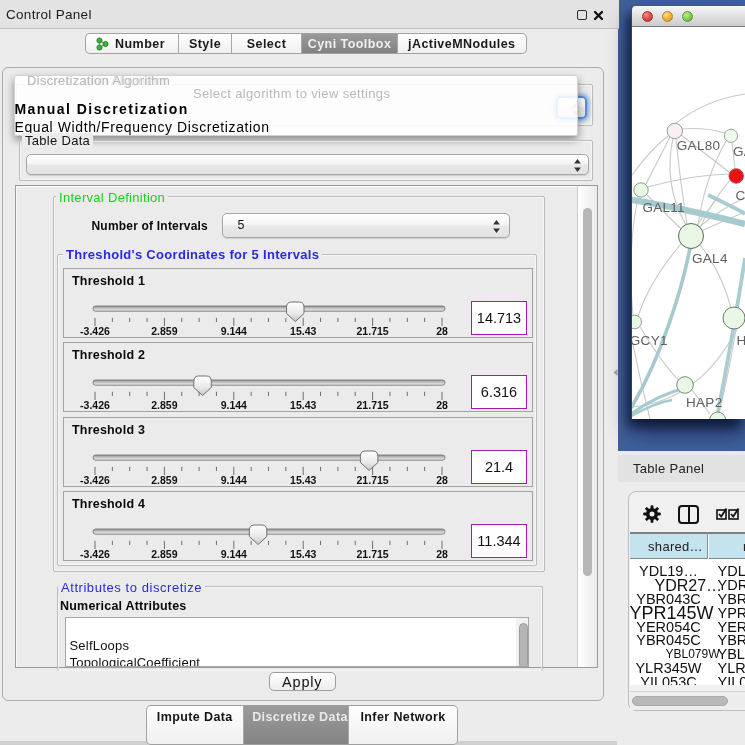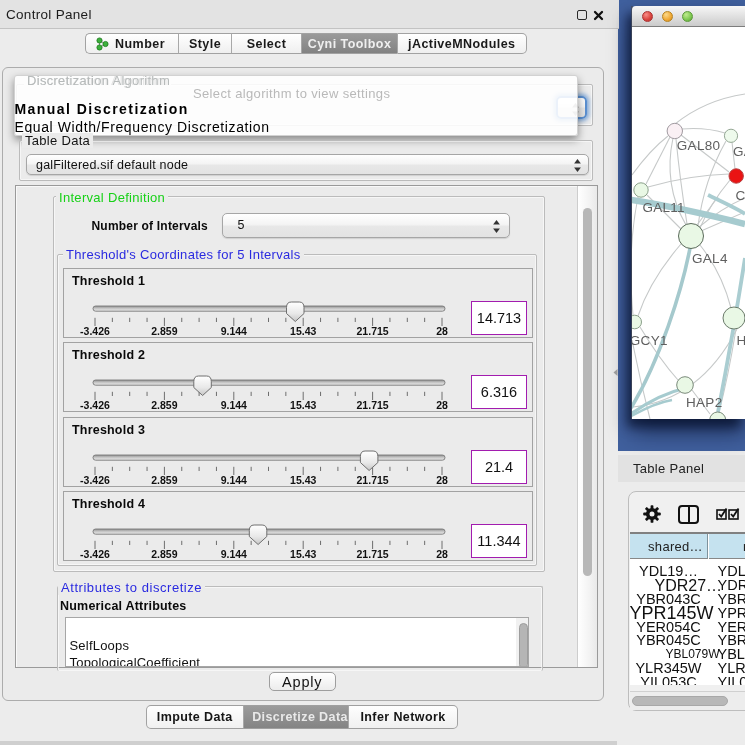--- a/index.html
+++ b/index.html
@@ -9,21 +9,21 @@
 #titlebar{left:0;top:0;width:619px;height:29px;background:#e3e3e3;border-bottom:1px solid #c3c3c3;}
 #titlebar span{position:absolute;left:6px;top:7px;font-size:13.5px;color:#1c1c1c;letter-spacing:.3px;}
 #deskblue{left:618px;top:0;width:127px;height:451px;background:#40609e;}
 
 .seg{position:absolute;top:33px;height:21px;background:linear-gradient(#ffffff,#efefef);border-top:1px solid #a2a2a2;border-bottom:1px solid #a2a2a2;color:#1a1a1a;font-size:12.5px;font-weight:bold;letter-spacing:.45px;text-align:center;line-height:20px;}
 .seg.dark{background:linear-gradient(#9a9a9a,#828282);color:#efefef;}
 .segl{border-left:1px solid #a2a2a2;border-radius:5px 0 0 5px;}
 .segr{border-right:1px solid #a2a2a2;border-radius:0 5px 5px 0;}
 .segd{border-left:1px solid #a8a8a8;}
 
-.bseg{position:absolute;top:705px;height:24px;background:linear-gradient(#fefefe,#f0f0f0);border-top:1px solid #9f9f9f;border-bottom:1px solid #9f9f9f;color:#151515;font-size:12.5px;font-weight:bold;letter-spacing:.4px;text-align:center;line-height:23px;}
+.bseg{position:absolute;top:705px;height:40px;background:linear-gradient(#fefefe,#f0f0f0);border-top:1px solid #9f9f9f;border-bottom:1px solid #9f9f9f;color:#151515;font-size:12.5px;font-weight:bold;letter-spacing:.4px;text-align:center;line-height:23px;}
 .bseg.dark{background:linear-gradient(#9b9b9b,#848484);color:#e9e9e9;}
 
 #panel{left:2px;top:67px;width:602px;height:634px;background:#ebebeb;border:1px solid #acacac;border-radius:6px;}
 
 .grp{position:absolute;border:1px solid #bbbbbb;border-radius:2px;box-shadow:inset 0 0 0 1px rgba(255,255,255,.55);}
 .gtitle{position:absolute;font-size:13px;letter-spacing:.2px;background:#ebebeb;padding:0 3px;white-space:nowrap;}
 
 .combo{position:absolute;background:linear-gradient(#ffffff 0%,#f4f4f4 45%,#e7e7e7 55%,#e3e3e3 100%);border:1px solid #a6a6a6;border-radius:5px;box-shadow:0 1px 1px rgba(0,0,0,.12);font-size:12.5px;color:#111;}
 .combo .ct{position:absolute;left:9px;top:0;bottom:0;display:flex;align-items:center;letter-spacing:.2px;}
 .arr{position:absolute;width:11px;}
@@ -84,21 +84,20 @@
 
 <div class="abs" id="popup" style="left:14px;top:75px;width:564px;height:61px;background:rgba(255,255,255,.88);border:1px solid rgba(175,175,175,.55);border-radius:3px;box-shadow:0 4px 9px rgba(0,0,0,.42);"></div>
 <div class="abs" style="left:193px;top:86px;width:300px;font-size:13px;color:#b9b9b9;letter-spacing:.35px;">Select algorithm to view settings</div>
 <div class="abs" style="left:27px;top:73px;font-size:13px;color:#b6baba;letter-spacing:.3px;">Discretization Algorithm</div>
 <div class="abs" style="left:14.5px;top:100.5px;font-size:14px;font-weight:bold;letter-spacing:1.45px;color:#000;">Manual Discretization</div>
 <div class="abs" style="left:14.5px;top:118.5px;font-size:14px;letter-spacing:.6px;color:#000;">Equal Width/Frequency Discretization</div>
 
 <div class="grp" style="left:18.5px;top:140px;width:574px;height:41px;"></div>
 <div class="gtitle" style="left:22px;top:133px;color:#141414;letter-spacing:.3px;">Table Data</div>
 <div class="combo" style="left:26px;top:154px;width:563px;height:21px;">
-    <span class="ct">galFiltered.sif default node</span>
 <svg class="arr" style="right:5px;top:3px" width="10" height="15" viewBox="0 0 10 15">
       <path d="M5 1 L8.4 5.4 L1.6 5.4 Z" fill="#333"></path>
       <path d="M5 14 L8.4 9.6 L1.6 9.6 Z" fill="#333"></path>
     </svg>
   </div>
 
 <div class="abs" id="spane" style="left:14.5px;top:184.5px;width:583.5px;height:483px;border:1px solid #9a9a9a;background:#ebebeb;box-shadow:inset 1px 1px 0 rgba(255,255,255,.7);"></div>
 <div class="abs" id="vsb"></div>
 <div class="abs" id="vsbth"></div>
 
@@ -108,21 +107,21 @@
 <div class="abs" style="left:90px;top:219px;width:118px;font-size:12px;font-weight:bold;letter-spacing:.2px;text-align:right;color:#0a0a0a;">Number of Intervals</div>
 <div class="combo" style="left:221.5px;top:212.5px;width:288px;height:25px;">
     <span class="ct" style="left:15px">5</span>
 <svg class="arr" style="right:7px;top:5px" width="10" height="15" viewBox="0 0 10 15">
       <path d="M5 1 L8.4 5.4 L1.6 5.4 Z" fill="#333"></path>
       <path d="M5 14 L8.4 9.6 L1.6 9.6 Z" fill="#333"></path>
     </svg>
   </div>
 
 <div class="grp" style="left:57px;top:254px;width:480px;height:312px;"></div>
-<div class="gtitle" style="left:63px;top:247px;color:#2a2ae0;letter-spacing:.3px;">Threshold's Coordinates for 5 Intervals</div>
+<div class="gtitle" style="left:63px;top:247px;color:#2a2ae0;letter-spacing:.3px;font-weight:bold;">Threshold's Coordinates for 5 Intervals</div>
 
 <svg width="0" height="0" style="position:absolute">
     <defs>
       <linearGradient id="ggr" x1="0" y1="0" x2="0" y2="1">
         <stop offset="0" stop-color="#8e8e8e"></stop>
         <stop offset="0.45" stop-color="#c4c4c4"></stop>
         <stop offset="1" stop-color="#ededed"></stop>
       </linearGradient>
       <linearGradient id="gth" x1="0" y1="0" x2="0" y2="1">
         <stop offset="0" stop-color="#ffffff"></stop>

